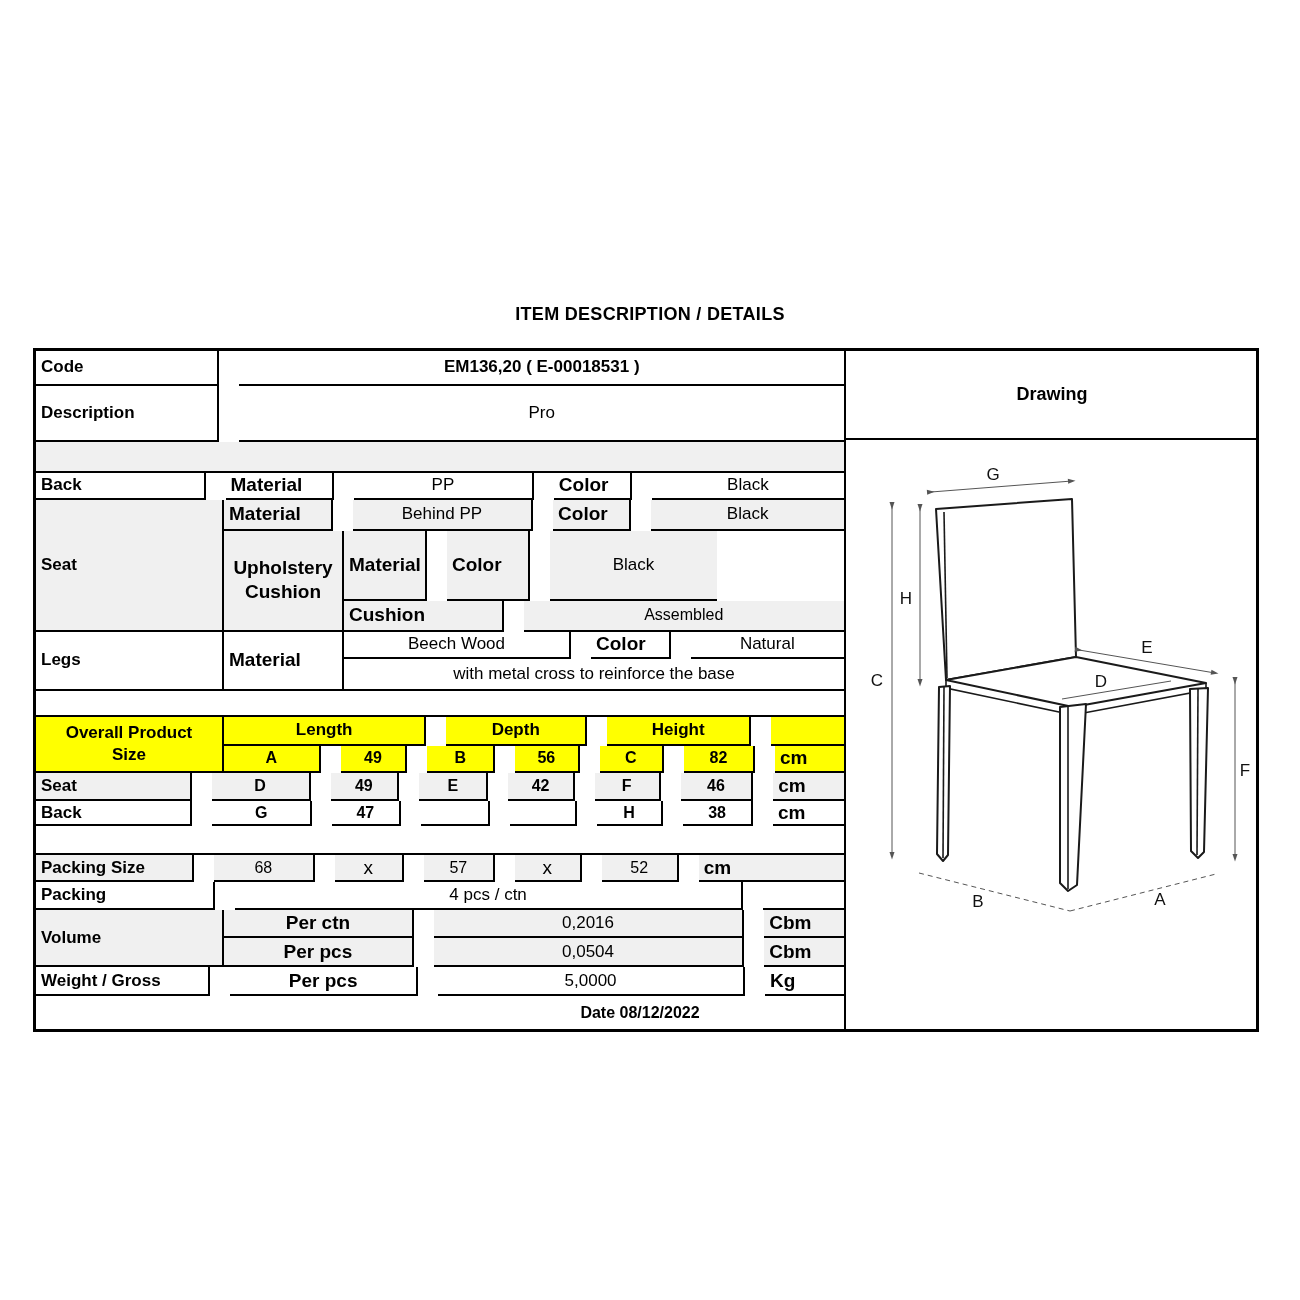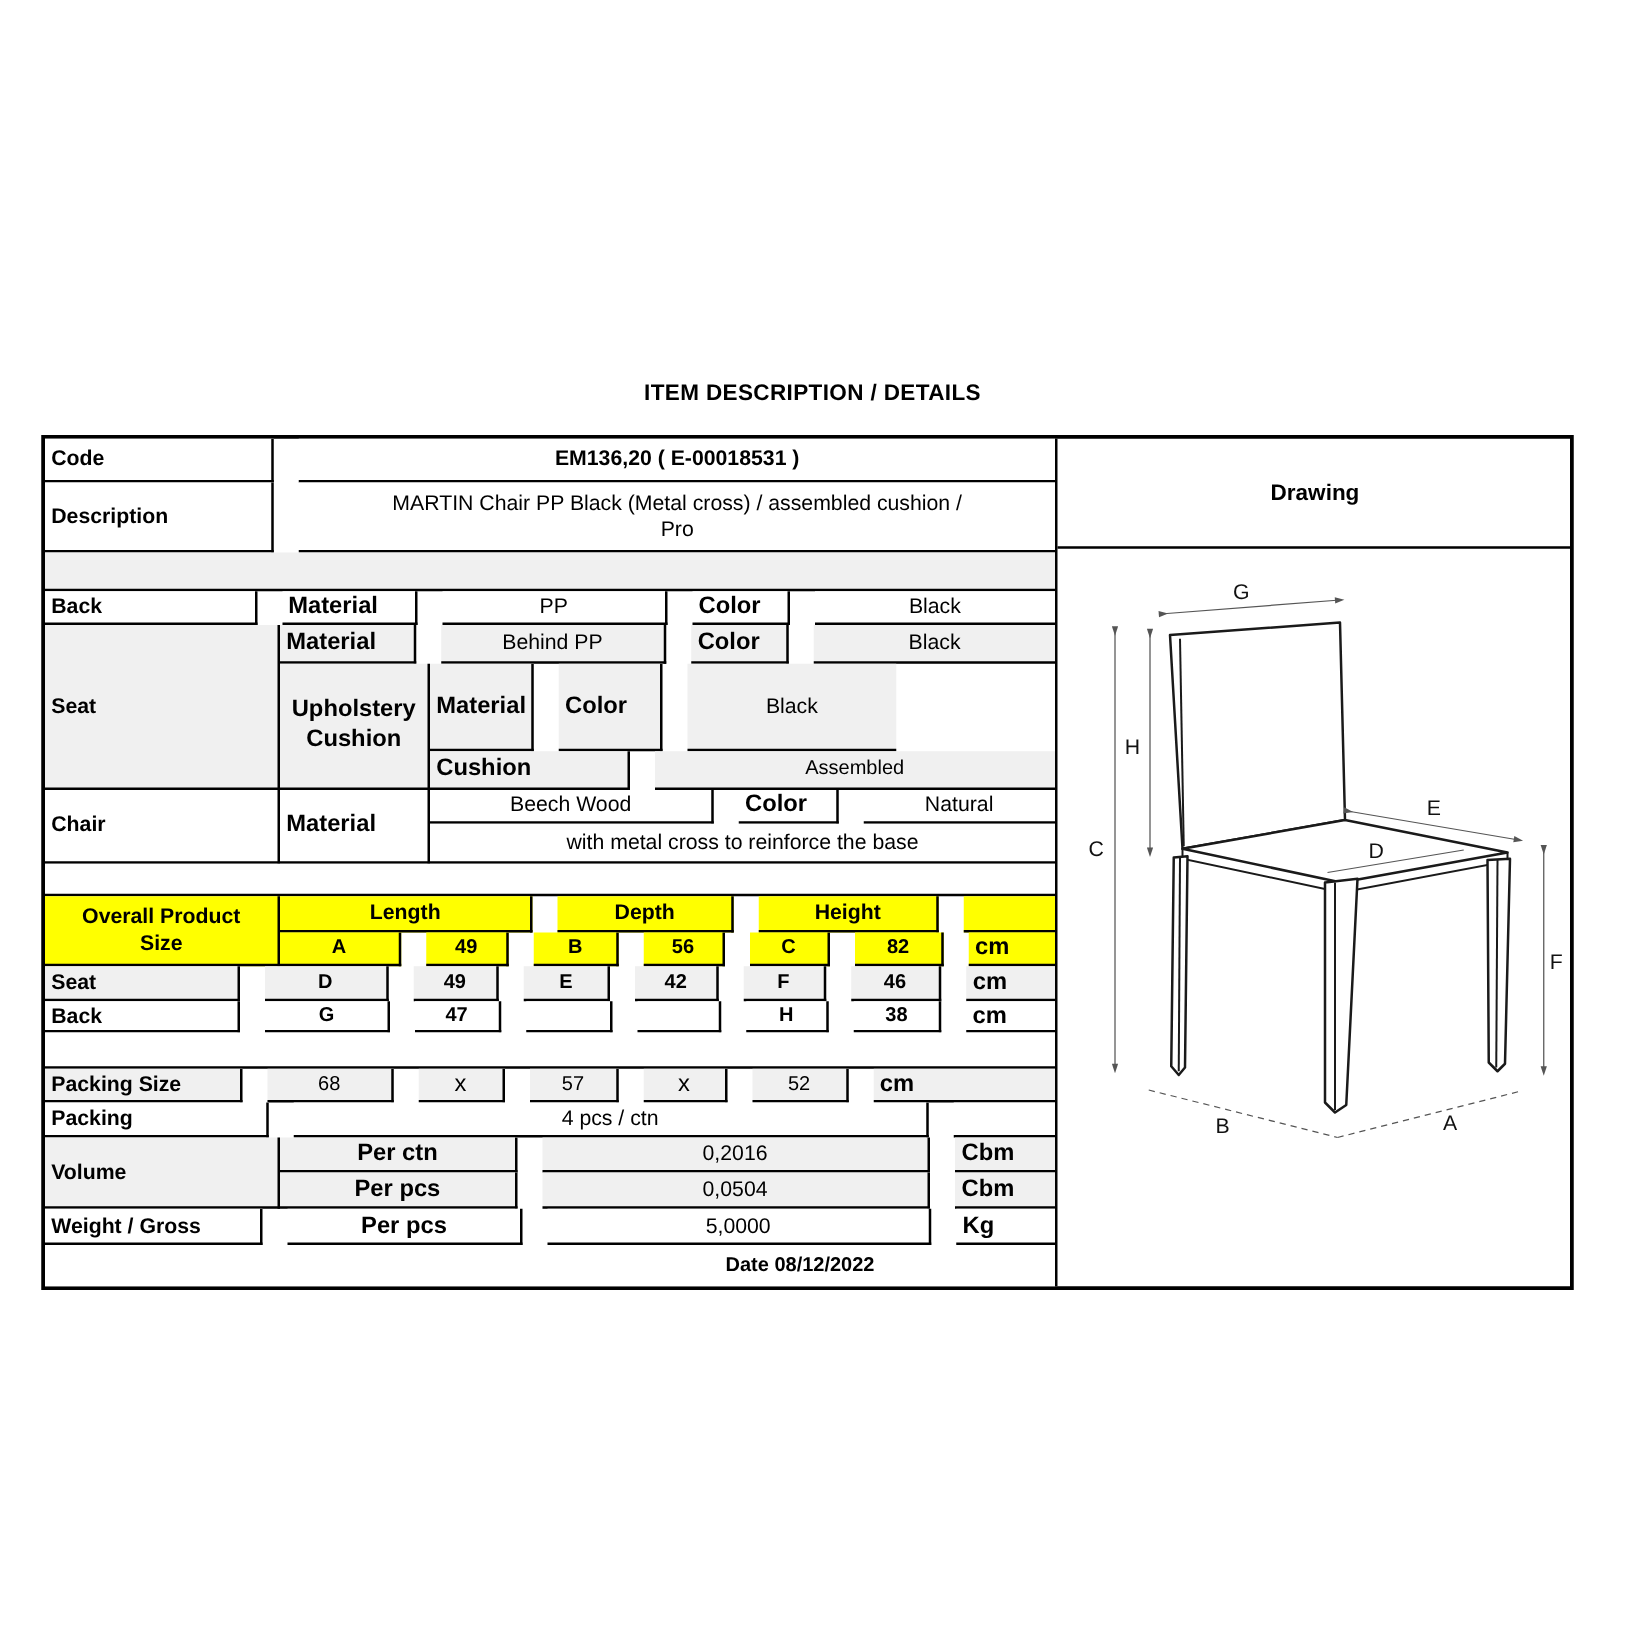--- a/index.html
+++ b/index.html
@@ -47,21 +47,20 @@
     <div class="left">
 
       <div class="r" style="height:35px">
         <div class="cell lbl" style="width:188px">Code</div>
         <div class="cell ctr b noR" style="width:620px">EM136,20  ( E-00018531 )</div>
       </div>
 
       <div class="r" style="height:56px">
         <div class="cell lbl" style="width:188px">Description</div>
         <div class="cell ctr twoline noR" style="width:620px">
-          <div>MARTIN Chair PP Black (Metal cross) / assembled cushion /</div>
           <div>Pro</div>
         </div>
       </div>
 
       <div class="r" style="height:31px">
         <div class="cell gray noR" style="width:808px"></div>
       </div>
 
       <div class="r" style="height:27px">
         <div class="cell lbl" style="width:188px">Back</div>
@@ -94,21 +93,21 @@
               <div class="r" style="height:31px;width:500px">
                 <div class="cell gray b s15 pad" style="width:166px">Cushion</div>
                 <div class="cell gray ctr s16 noR" style="width:334px">Assembled</div>
               </div>
             </div>
           </div>
         </div>
       </div>
 
       <div class="band" style="height:59px">
-        <div class="cell lbl" style="width:188px;height:59px">Chair</div>
+        <div class="cell lbl" style="width:188px;height:59px">Legs</div>
         <div class="cell b s15 pad" style="width:120px;height:59px">Material</div>
         <div class="col" style="width:500px">
           <div class="r" style="height:27px;width:500px">
             <div class="cell ctr" style="width:247px">Beech Wood</div>
             <div class="cell b s15 pad" style="width:86px">Color</div>
             <div class="cell ctr noR" style="width:167px">Natural</div>
           </div>
           <div class="r" style="height:32px;width:500px">
             <div class="cell ctr noR" style="width:500px">with metal cross to reinforce the base</div>
           </div>

